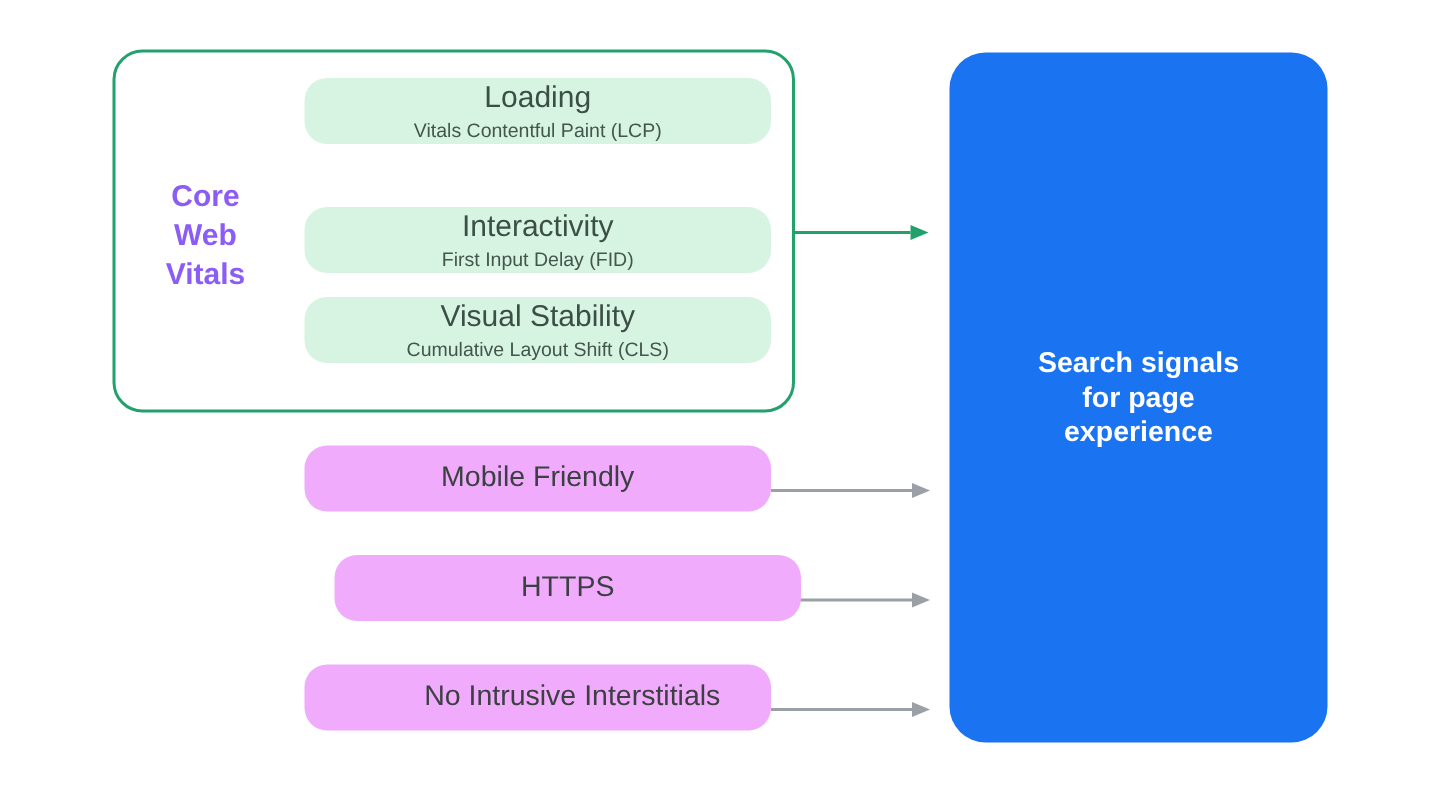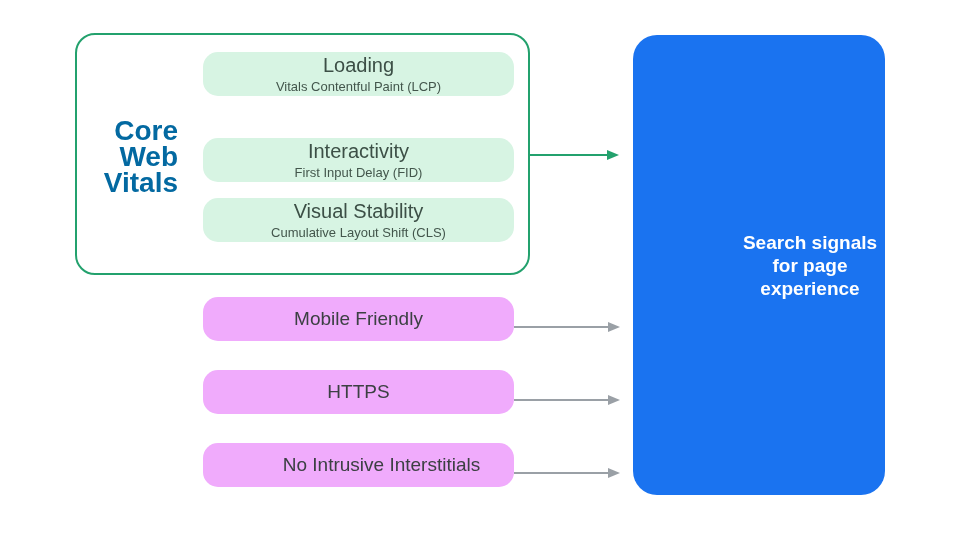--- a/index.html
+++ b/index.html
@@ -7,50 +7,50 @@
     position:relative;width:960px;height:540px;background:#ffffff;overflow:hidden;
     font-family:"Liberation Sans",sans-serif;
   }
   
   .cwv-outline{
     position:absolute;left:75px;top:33px;width:455px;height:242px;
     border:2px solid #23A16D;border-radius:20px;box-sizing:border-box;background:#fff;
   }
   .cwv-label{
     position:absolute;left:96px;top:118px;width:82px;
-    color:#0369a1;font-size:28px;font-weight:bold;line-height:26px;text-align:right;
+    color:#8b5cf6;font-size:20px;font-weight:bold;line-height:26px;text-align:center;
   }
   
   .pill{
     position:absolute;left:203px;width:311px;height:44px;border-radius:15px;
     display:flex;flex-direction:column;align-items:center;justify-content:center;
     box-sizing:border-box;text-align:center;
   }
   .pill.green{background:#D7F4E3;}
   .pill.gray{background:#f0abfc;}
   .pill-title{color:#3C4F46;font-size:20px;font-weight:500;line-height:24px;}
   .pill-sub{color:#43564C;font-size:13px;line-height:17px;margin-top:1px;}
   .gray-label{color:#3C4043;font-size:19px;font-weight:500;}
   .p1{top:52px;} .p2{top:138px;} .p3{top:198px;}
-  .g1{top:297px;} .g2{top:370px;} .g3{top:443px;padding-left:46px;}
+  .g1{top:297px;} .g2{top:370px;margin-left:20px;} .g3{top:443px;padding-left:46px;}
   
   .arrow{position:absolute;display:flex;align-items:center;height:12px;}
   .arrow .shaft{flex:1;height:2px;background:var(--c);}
   .arrow .head{
     width:0;height:0;border-top:5px solid transparent;border-bottom:5px solid transparent;
     border-left:12px solid var(--c);
   }
   .arrow.green{--c:#23A16D;left:530px;top:149px;width:89px;}
   .arrow.gray{--c:#9AA0A6;width:106px;left:514px;}
   .a1{top:321px;} .a2{top:394px;} .a3{top:467px;}
   
   .result-panel{
     position:absolute;left:633px;top:35px;width:252px;height:460px;
     background:#1A73F0;border-radius:24px;
-    display:flex;align-items:center;justify-content:flex-end;
+    display:flex;align-items:center;justify-content:center;
   }
   .result-label{
     color:#ffffff;font-size:19px;font-weight:bold;line-height:23px;
     text-align:center;max-width:150px;
   }
 </style>
 </head>
 <body>
 
 <div class="canvas">

